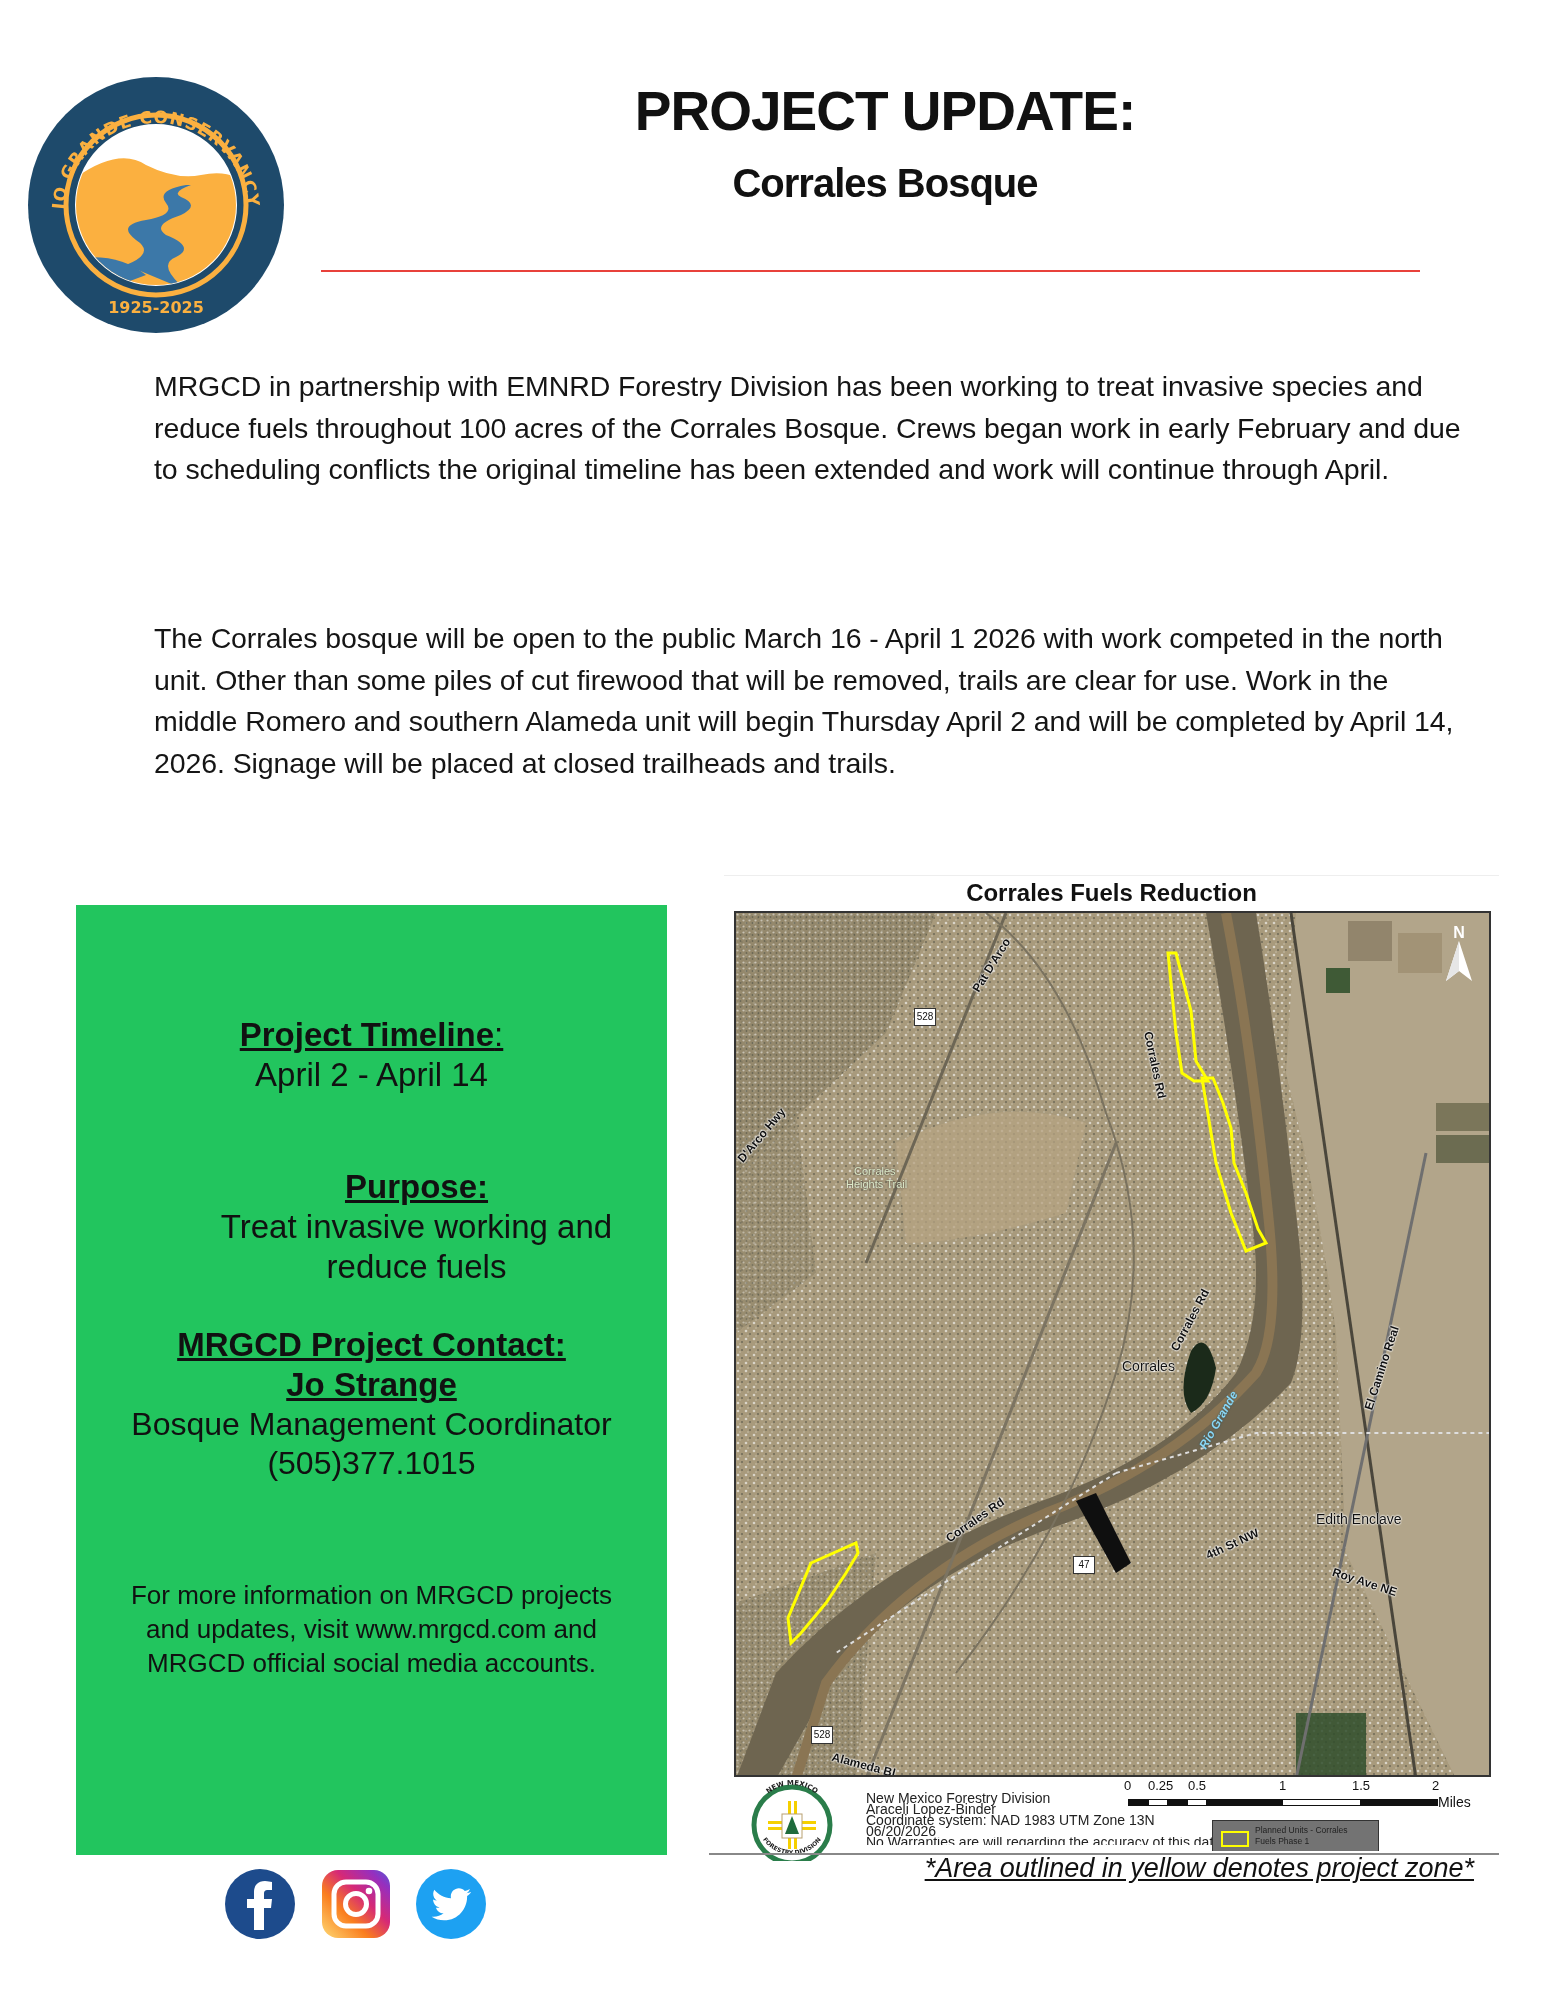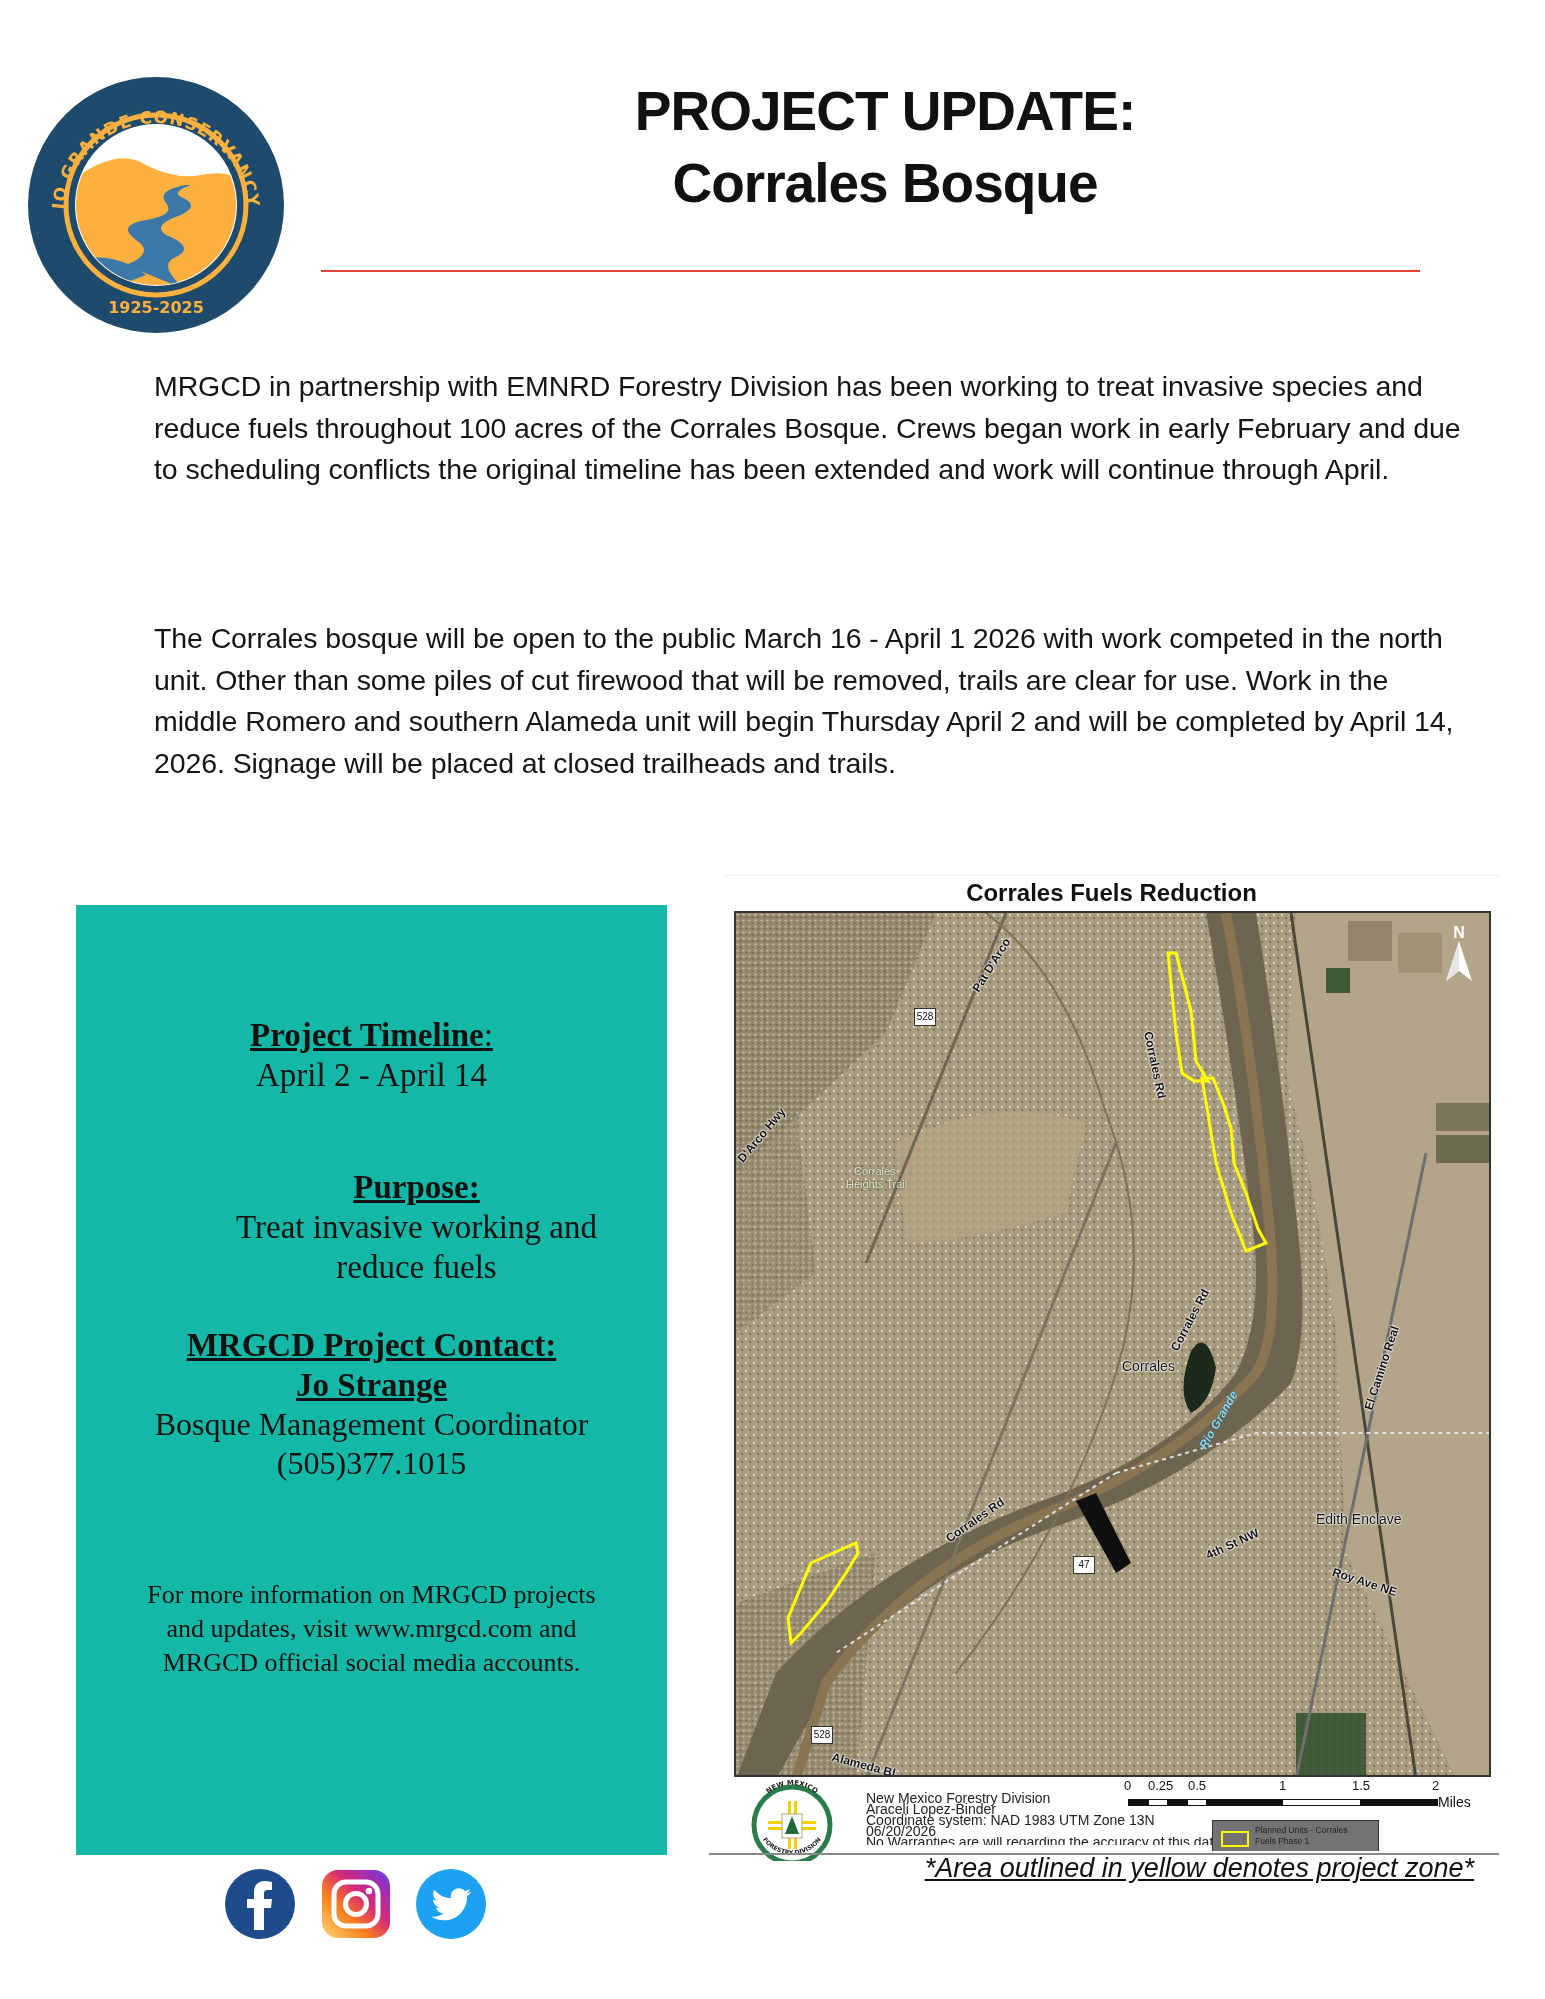--- a/index.html
+++ b/index.html
@@ -7,32 +7,32 @@
          font-family: "Liberation Sans", "DejaVu Sans", sans-serif; color: #111; }
 
   
   .logo { position: absolute; left: 26px; top: 75px; width: 260px; height: 260px; }
 
   
   .title { position: absolute; left: 320px; width: 1130px; text-align: center;
            font-family: "Liberation Sans", sans-serif; font-weight: bold; color: #111;
            letter-spacing: -1px; }
   .title.l1 { top: 78px; font-size: 55px; line-height: 66px; }
-  .title.l2 { top: 150px; font-size: 55px; line-height: 66px; }
+  .title.l2 { top: 150px; font-size: 40px; line-height: 66px; }
   .rule { position: absolute; left: 321px; top: 270px; width: 1099px; height: 2px; background: #e8413b; }
 
   
   .para { position: absolute; left: 154px; width: 1320px; font-size: 28.5px; line-height: 41.5px;
           color: #151515; letter-spacing: -0.1px; }
   .para.p1 { top: 366px; }
   .para.p2 { top: 618px; }
 
   
-  .info { position: absolute; left: 76px; top: 905px; width: 591px; height: 950px; background: #14b8a6;
-          text-align: center; color: #111; font-family: Liberation Serif, serif; }
+  .info { position: absolute; left: 76px; top: 905px; width: 591px; height: 950px; background: #22c55e;
+          text-align: center; color: #111; }
   .info .sec { position: absolute; left: 0; width: 100%; }
   .info .h { font-weight: bold; text-decoration: underline; font-size: 33px; line-height: 40px; }
   .info .h .colon { font-weight: normal; text-decoration: none; }
   .info .v { font-size: 33px; line-height: 40px; }
   .info .vv { font-size: 32px; line-height: 39px; }
   .info .more { font-size: 26px; line-height: 34px; }
 
   
   .social { position: absolute; top: 1868px; width: 72px; height: 72px; }
   .social.fb { left: 224px; }

